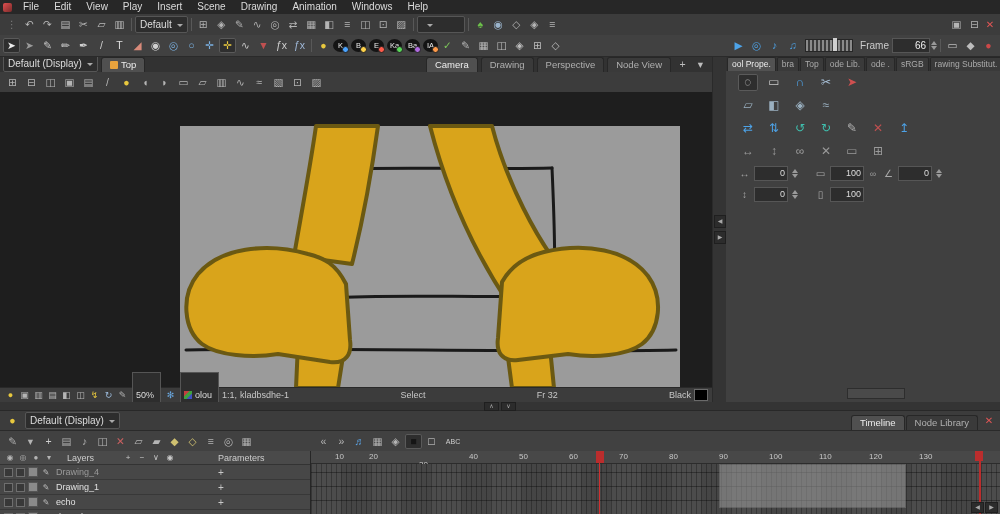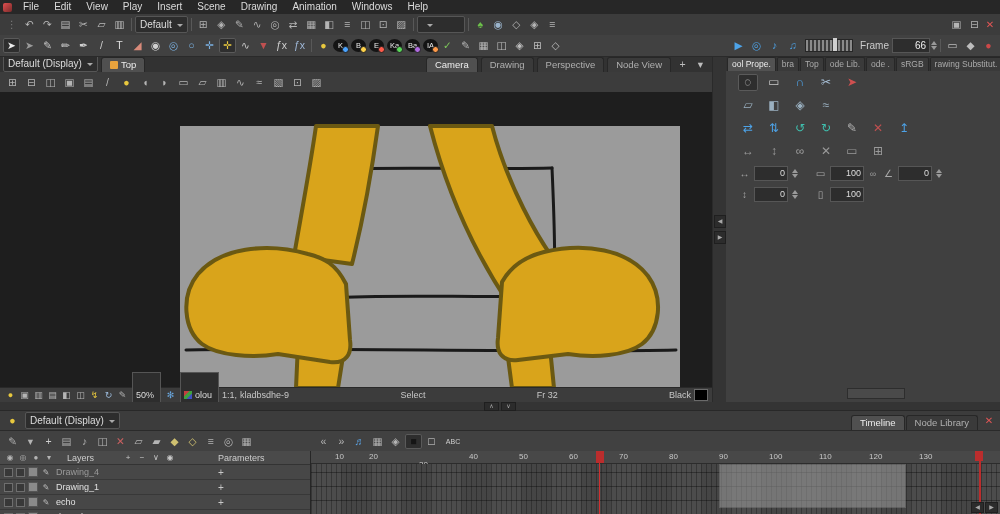--- a/index.html
+++ b/index.html
@@ -366,21 +366,21 @@
         <span>50%</span>
         <span class="arr"></span>
       </div>
       <span class="icon blue">✻</span>
       <div class="mini-combo">
         <span class="srgb-swatch"></span>
         <span>olou</span>
         <span class="arr"></span>
       </div>
       <span>1:1,</span>
-      <span>kladbsdhe-9</span>
+      <span>kladbsdhe-1</span>
       <span class="spacer"></span>
       <span>Select</span>
       <span class="spacer"></span>
       <span>Fr 32</span>
       <span class="spacer"></span>
       <span>Black</span>
       <span class="black-swatch"></span>
     </div>
   </div>
 

